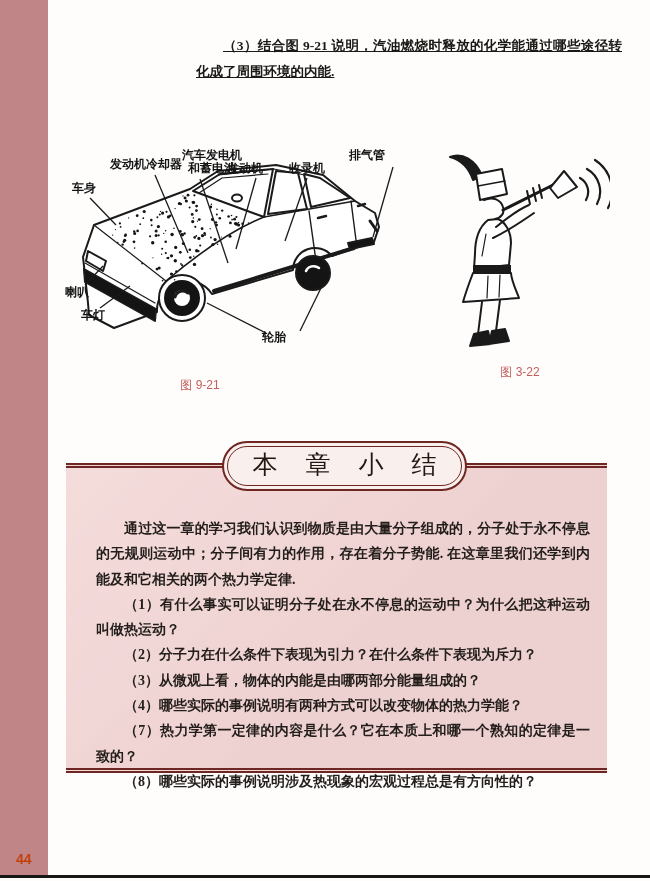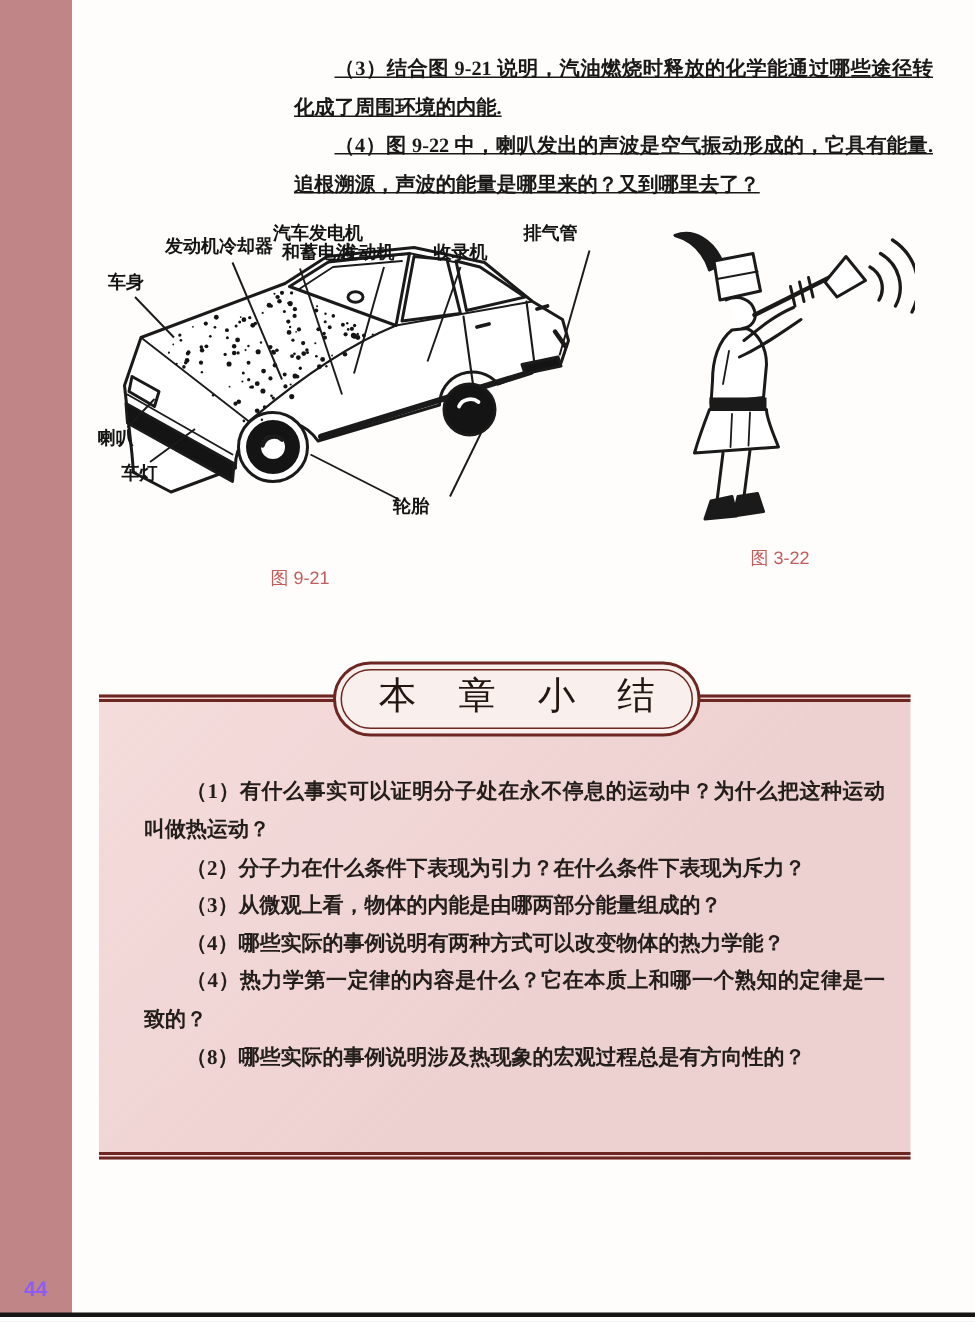--- a/index.html
+++ b/index.html
@@ -4,21 +4,21 @@
 <style>
   html,body{margin:0;padding:0;background:#e8e8e8;}
   .page{
     position:relative;width:650px;height:881px;margin:0 auto;
     background:#fefdfc;overflow:hidden;
     font-family:"Liberation Serif",serif;color:#1f1c1a;
   }
   
   .sideband{position:absolute;left:0;top:0;width:48px;height:876px;background:#c08587;}
   .page-num{position:absolute;left:16px;bottom:14px;font-family:"Liberation Sans",sans-serif;
-    font-weight:bold;font-size:14px;color:#8b5cf6;}
+    font-weight:bold;font-size:14px;color:#c2410c;}
   .bottom-rule{position:absolute;left:0;top:875px;width:650px;height:3px;background:#161616;}
 
   
   .top-text{position:absolute;left:196px;top:33px;width:426px;
     font-size:13.5px;line-height:25.5px;font-weight:600;color:#1b1916;text-align:justify;}
   .top-text p{margin:0;text-indent:2em;text-decoration:underline;}
 
   
   .fig-car{position:absolute;left:60px;top:145px;width:360px;height:230px;}
   .fig-car svg{position:absolute;left:0;top:0;}
@@ -63,21 +63,20 @@
 </head>
 <body>
 
 <div class="page">
 
   <div class="sideband"></div>
   <div class="page-num">44</div>
 
   <div class="top-text">
     <p>（3）结合图 9-21 说明，汽油燃烧时释放的化学能通过哪些途径转化成了周围环境的内能.</p>
-    <p>（4）图 9-22 中，喇叭发出的声波是空气振动形成的，它具有能量. 追根溯源，声波的能量是哪里来的？又到哪里去了？</p>
   </div>
 
   <div class="fig-car">
     <svg width="360" height="230" viewBox="0 0 360 230">
       <g stroke="#1a1a1a" fill="#ffffff" stroke-width="2" stroke-linejoin="round" stroke-linecap="round">
 
         <path d="M28,158 L23,112 L34,80 L130,44 L158,26 L216,20 L263,30 L295,56 L315,68 L319,82 L314,97 L294,103 L272,111 A22,22 0 0 0 233,125 L152,149 A30,30 0 0 0 97,167 L54,183 L29,170 Z"></path>
 
         <path d="M133,46 L160,29 L213,24 L204,72 Z"></path>
         <path d="M139,48 L162,33 L208,29" fill="none" stroke-width="1.2"></path>
@@ -303,23 +302,24 @@
       </g>
     </svg>
     <div class="fig-caption cap-922">图 3-22</div>
   </div>
 
   <div class="summary-box">
     <div class="capsule">
       <span class="capsule-title">本章小结</span>
     </div>
     <div class="summary-text">
+      <p>通过这一章的学习我们认识到物质是由大量分子组成的，分子处于永不停息的无规则运动中；分子间有力的作用，存在着分子势能. 在这章里我们还学到内能及和它相关的两个热力学定律.</p>
       <p>（1）有什么事实可以证明分子处在永不停息的运动中？为什么把这种运动叫做热运动？</p>
       <p>（2）分子力在什么条件下表现为引力？在什么条件下表现为斥力？</p>
       <p>（3）从微观上看，物体的内能是由哪两部分能量组成的？</p>
       <p>（4）哪些实际的事例说明有两种方式可以改变物体的热力学能？</p>
-      <p>（4）热力学第一定律的内容是什么？它在本质上和哪一个熟知的定律是一致的？</p>
+      <p>（7）热力学第一定律的内容是什么？它在本质上和哪一个熟知的定律是一致的？</p>
       <p>（8）哪些实际的事例说明涉及热现象的宏观过程总是有方向性的？</p>
     </div>
   </div>
 
   <div class="bottom-rule"></div>
 </div>
 
 </body></html>

